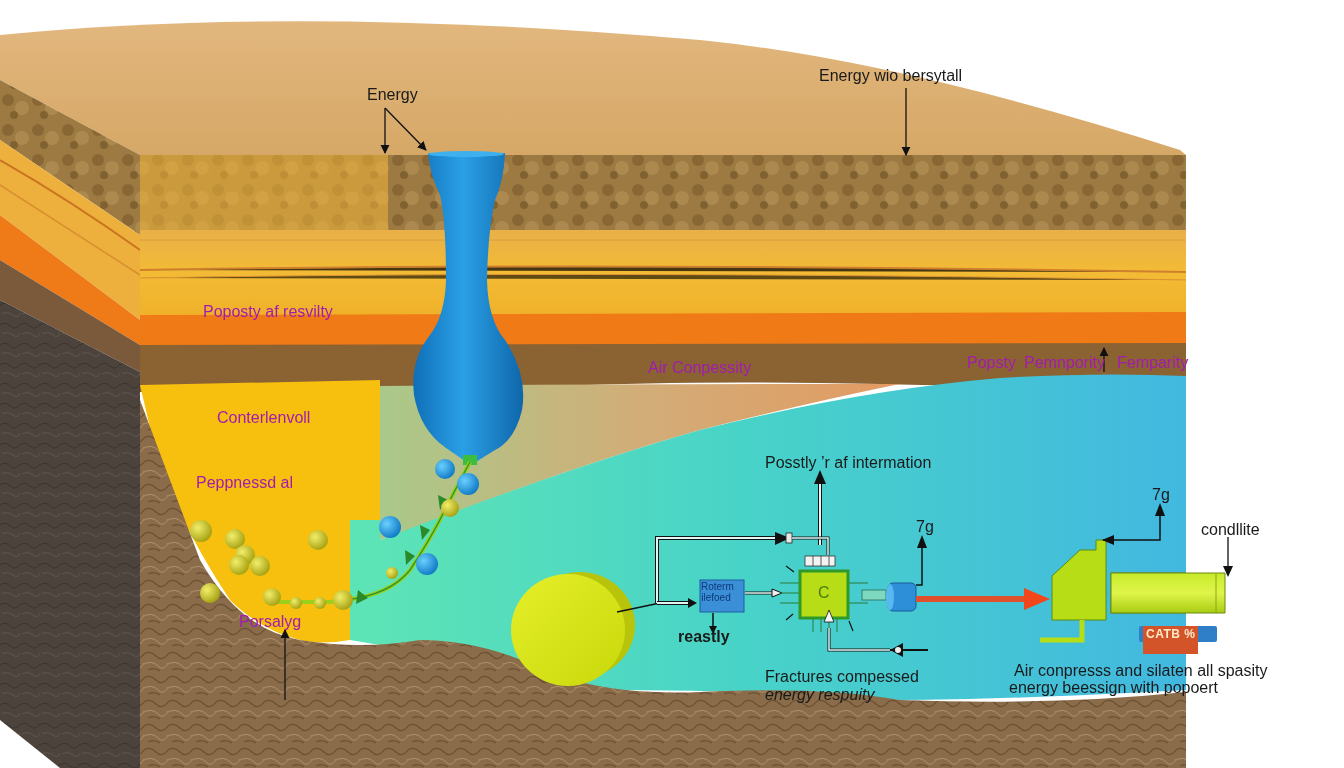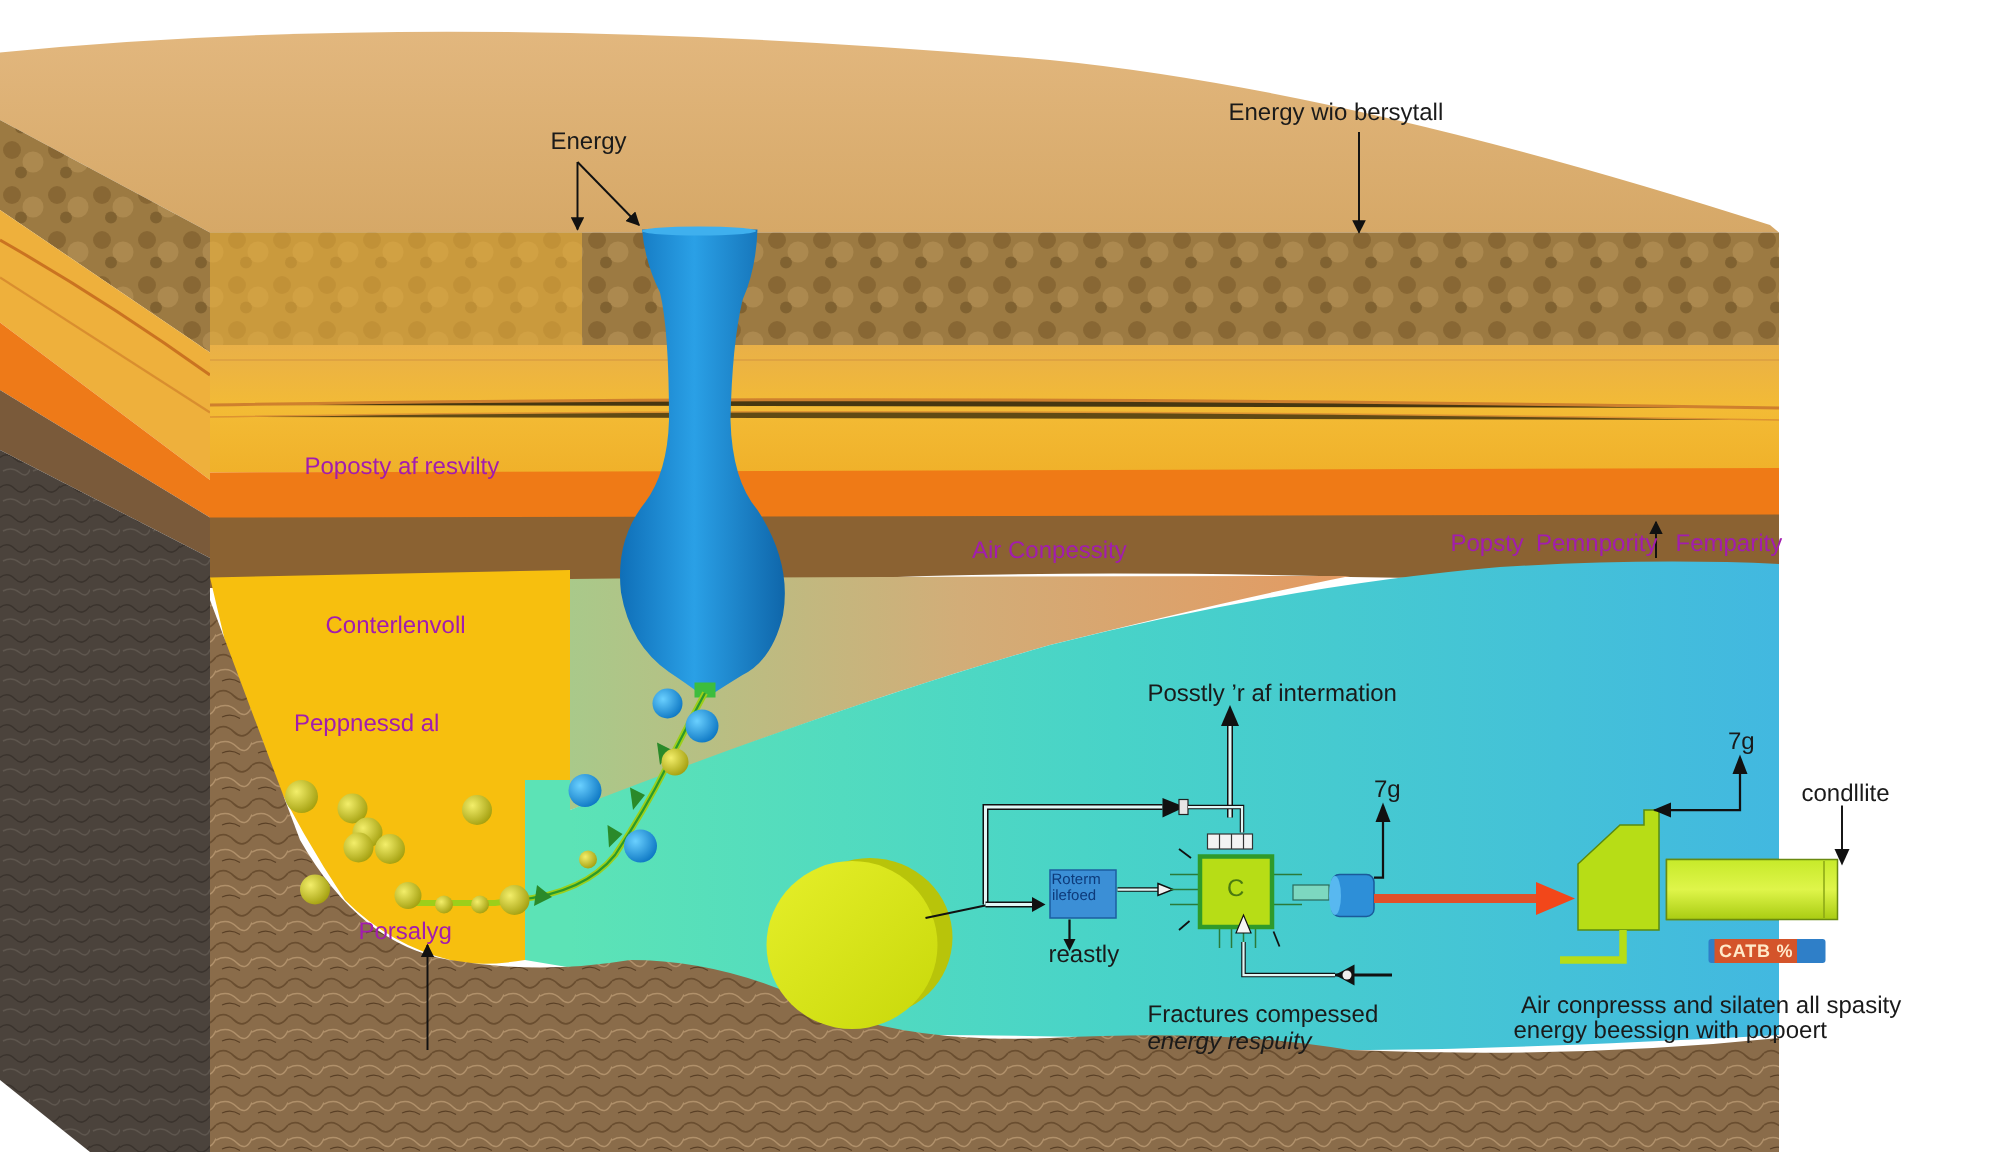--- a/index.html
+++ b/index.html
@@ -1,21 +1,21 @@
 <!DOCTYPE html>
 <html><head>
 <meta charset="utf-8">
 <style>
   html, body { margin: 0; padding: 0; background: #ffffff; }
   body { width: 1344px; height: 768px; overflow: hidden; position: relative; font-family: "Liberation Sans", "DejaVu Sans", sans-serif; }
   #diagram { position: absolute; left: 0; top: 0; width: 1344px; height: 768px; }
   .lbl { position: absolute; font-family: "Liberation Sans", "DejaVu Sans", sans-serif; font-size: 16px; color: #1a1a1a; white-space: nowrap; line-height: 1.15; }
   .lbl.dark { color: #a21caf; }
   .badge { position: absolute; left: 1139px; top: 626px; width: 78px; height: 16px; background: #2f7fc8; border-radius: 2px; }
-  .badge span { position: absolute; left: 4px; top: 0px; height: 16px; padding: 0 3px; background: #d4542a; color: #ffe9c8; font-size: 12px; line-height: 16px; font-weight: bold; letter-spacing: 0.5px; }
+  .badge span { position: absolute; left: 4px; top: 0px; height: 28px; padding: 0 3px; background: #d4542a; color: #ffe9c8; font-size: 12px; line-height: 16px; font-weight: bold; letter-spacing: 0.5px; }
   .chip-letter { position: absolute; font-family: "Liberation Sans", sans-serif; font-size: 16px; color: #4a7a10; }
   .box-label { position: absolute; left: 701px; top: 581px; width: 30px; font-size: 10px; color: #0d3a7a; text-align: center; line-height: 1.1; }
 </style>
 </head>
 <body>
 
 <svg id="diagram" width="1344" height="768" viewBox="0 0 1344 768" xmlns="http://www.w3.org/2000/svg">
   <defs>
     <linearGradient id="sandTop" x1="0" y1="0" x2="0" y2="1">
       <stop offset="0" stop-color="#e2b77e"></stop>
@@ -251,21 +251,21 @@
 <div class="lbl dark" style="left:1024px; top:354px;">Pemnpority</div>
 <div class="lbl dark" style="left:1117px; top:354px;">Femparity</div>
 <div class="lbl dark" style="left:217px; top:409px;">Conterlenvoll</div>
 <div class="lbl dark" style="left:196px; top:474px;">Peppnessd al</div>
 <div class="lbl dark" style="left:239px; top:613px;">Porsalyg</div>
 <div class="lbl" style="left:765px; top:454px;">Posstly ’r af intermation</div>
 <div class="box-label">
   <div>Roterm</div>
   <div>ilefoed</div>
 </div>
-<div class="lbl" style="left:699px; top:628px;">reastly</div>
+<div class="lbl" style="left:678px; top:628px;font-weight:bold;">reastly</div>
 <div class="chip-letter" style="left:818px; top:584px;">C</div>
 <div class="lbl" style="left:916px; top:518px;">7g</div>
 <div class="lbl" style="left:1152px; top:486px;">7g</div>
 <div class="lbl" style="left:1201px; top:521px;">condllite</div>
 <div class="badge">
     <span>CATB %</span>
   </div>
 <div class="lbl" style="left:765px; top:668px;">Fractures compessed</div>
 <div class="lbl" style="left:765px; top:686px;font-style:italic;">energy respuity</div>
 <div class="lbl" style="left:1014px; top:662px;">Air conpresss and silaten all spasity</div>

